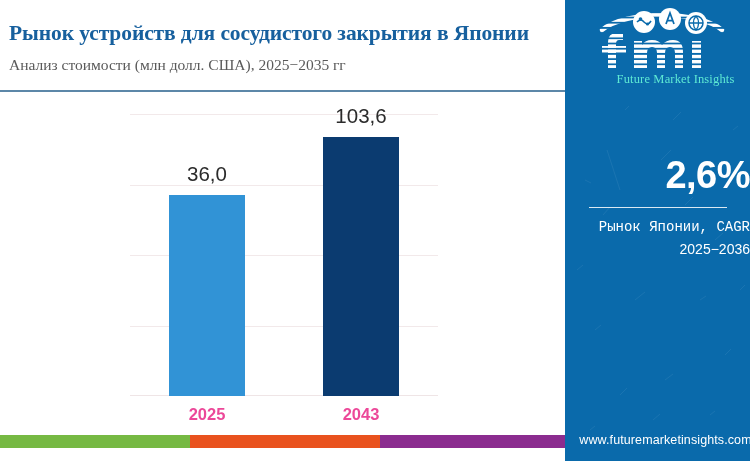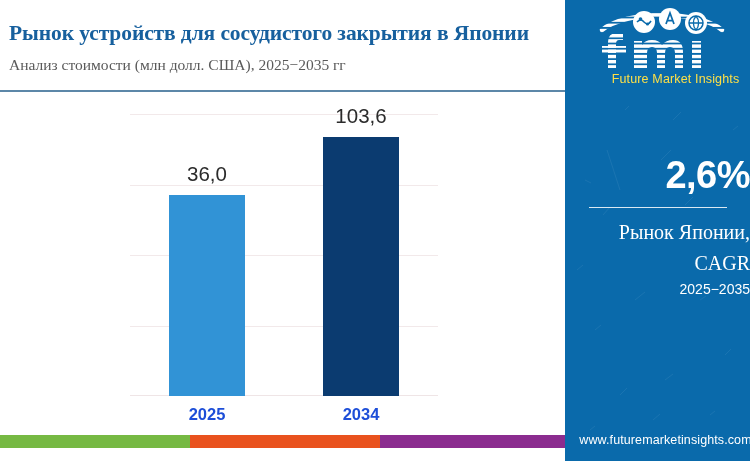--- a/index.html
+++ b/index.html
@@ -116,21 +116,21 @@
     white-space: nowrap;
   }
   .bar-category {
     position: absolute;
     left: 50%;
     transform: translateX(-50%);
     top: 291px;
     font-family: "Liberation Sans", sans-serif;
     font-weight: bold;
     font-size: 16.5px;
-    color: #1d4ed8;
+    color: #ec4899;
     white-space: nowrap;
   }
 
   
   #side-panel {
     position: absolute;
     left: 565px;
     top: 0;
     width: 185px;
     height: 461px;
@@ -152,24 +152,24 @@
     top: 8px;
     width: 185px;
     text-align: center;
   }
   #logo-mark {
     display: block;
     margin: 0 auto;
   }
   #logo-tagline {
     margin-top: 2px;
-    font-family: Liberation Sans, sans-serif;
+    font-family: Liberation Serif, serif;
     font-size: 12.5px;
     font-weight: normal;
-    color: #fde047;
+    color: #5eead4;
     letter-spacing: 0.15px;
     padding-left: 36px;
   }
 
   
   #cagr-block {
     position: absolute;
     left: 0;
     top: 156px;
     width: 185px;
@@ -184,22 +184,22 @@
     letter-spacing: -0.5px;
   }
   #cagr-divider {
     width: 138px;
     height: 1px;
     background: #ffffff;
     opacity: 0.85;
     margin: 11px auto 9px auto;
   }
   #cagr-label-1, #cagr-label-2 {
-    font-family: Liberation Serif, serif;
-    font-size: 20px;
+    font-family: Liberation Mono, monospace;
+    font-size: 14px;
     color: #ffffff;
     line-height: 1.55;
   }
   #cagr-label-2 {
     font-family: "Liberation Sans", sans-serif;
     font-size: 14px;
   }
 
   #website-url {
     position: absolute;
@@ -247,21 +247,21 @@
           <div class="gridline" style="top: 211.5px;"></div>
           <div class="axis-line"></div>
           <div class="bar-slot" style="left: 0px; width: 154px;">
             <div class="bar" style="height: 200.894px; width: 76px; left: 39px; background: rgb(49, 147, 214);"></div>
             <div class="bar-value" style="bottom: 209.894px;">36,0</div>
             <div class="bar-category">2025</div>
           </div>
           <div class="bar-slot" style="left: 154px; width: 154px;">
             <div class="bar" style="height: 258.542px; width: 76px; left: 39px; background: rgb(11, 59, 112);"></div>
             <div class="bar-value" style="bottom: 267.542px;">103,6</div>
-            <div class="bar-category">2034</div>
+            <div class="bar-category">2043</div>
           </div>
         </div>
     </div>
 
     <div id="bottom-strip">
         <div class="strip-seg" style="width: 190px; background: rgb(118, 185, 67);"></div>
         <div class="strip-seg" style="width: 190px; background: rgb(233, 82, 30);"></div>
         <div class="strip-seg" style="width: 185px; background: rgb(139, 44, 143);"></div>
       </div>
   </div>
@@ -326,18 +326,18 @@
 
         <rect x="110" y="33" width="9" height="27" fill="url(#stripes)"></rect>
       </svg>
       <div id="logo-tagline">Future Market Insights</div>
     </div>
 
     <div id="cagr-block">
       <div id="cagr-value">2,6%</div>
       <div id="cagr-divider"></div>
       <div id="cagr-label-1">Рынок Японии, CAGR</div>
-      <div id="cagr-label-2">2025−2035</div>
+      <div id="cagr-label-2">2025−2036</div>
     </div>
 
     <div id="website-url">www.futuremarketinsights.com</div>
   </div>
 </div>
 
 </body></html>

